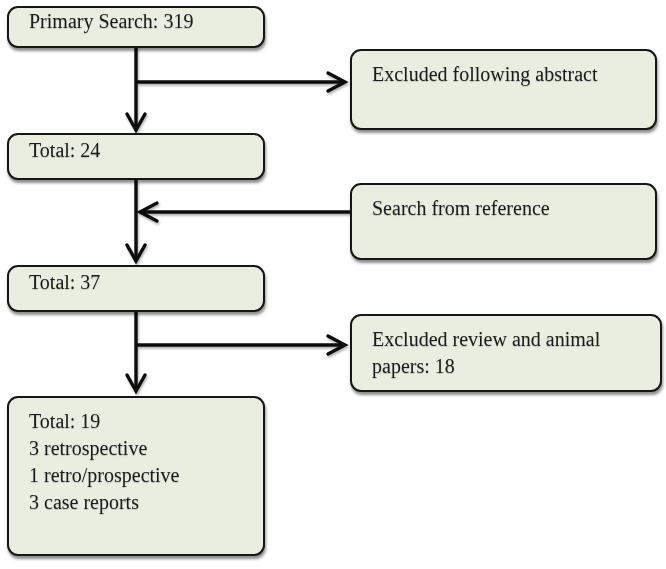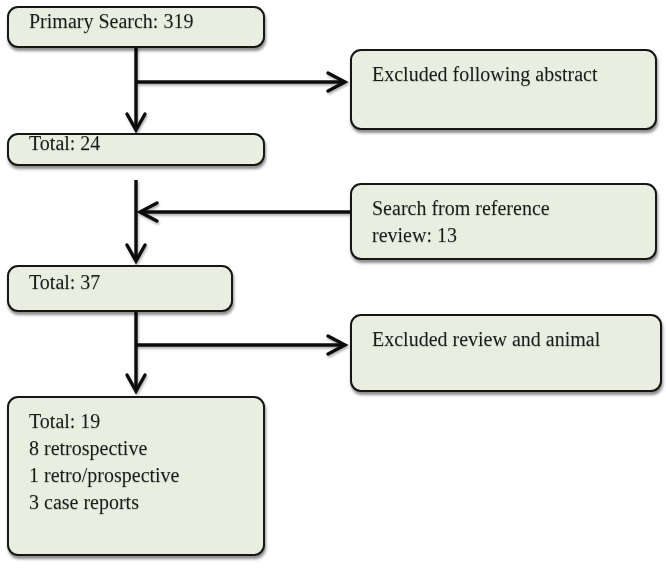--- a/index.html
+++ b/index.html
@@ -43,22 +43,22 @@
   .box.single{
     display:flex;align-items:center;
     padding:0 12px 12px 20px;
   }
   .box.multi{
     padding:10px 4px 8px 20px;
     font-family:Liberation Serif, serif;
   }
   
   .b-primary{left:7px;  top:6px;   width:258px; height:42px;}
-  .b-total24{left:7px;  top:133px; width:258px; height:33px;}
-  .b-total37{left:7px;  top:265px; width:226px; height:47px;}
+  .b-total24{left:7px;  top:133px; width:258px; height:47px;}
+  .b-total37{left:7px;  top:265px; width:258px; height:47px;}
   .b-final  {left:7px;  top:396px; width:258px; height:160px;}
   
   .b-exabs  {left:350px; top:49px;  width:307px; height:81px;}
   .b-addref {left:350px; top:183px; width:307px; height:77px;}
   .b-exrev  {left:350px; top:314px; width:312px; height:78px;}
 </style>
 </head>
 <body>
 
 <div class="canvas">
@@ -103,31 +103,31 @@
   <div class="box multi b-exabs">
     <div>Excluded following abstract</div>
   </div>
 
   <div class="box single b-total24">
     <span>Total: 24</span>
   </div>
 
   <div class="box multi b-addref">
     <div>Search from reference</div>
-    <div>review: 13</div>
   </div>
 
   <div class="box single b-total37">
     <span>Total: 37</span>
   </div>
 
   <div class="box multi b-exrev">
     <div>Excluded review and animal</div>
+    <div>papers: 18</div>
   </div>
 
   <div class="box multi b-final">
     <div>Total: 19</div>
-    <div>8 retrospective</div>
+    <div>3 retrospective</div>
     <div>1 retro/prospective</div>
     <div>3 case reports</div>
   </div>
 
 </div>
 
 </body></html>

